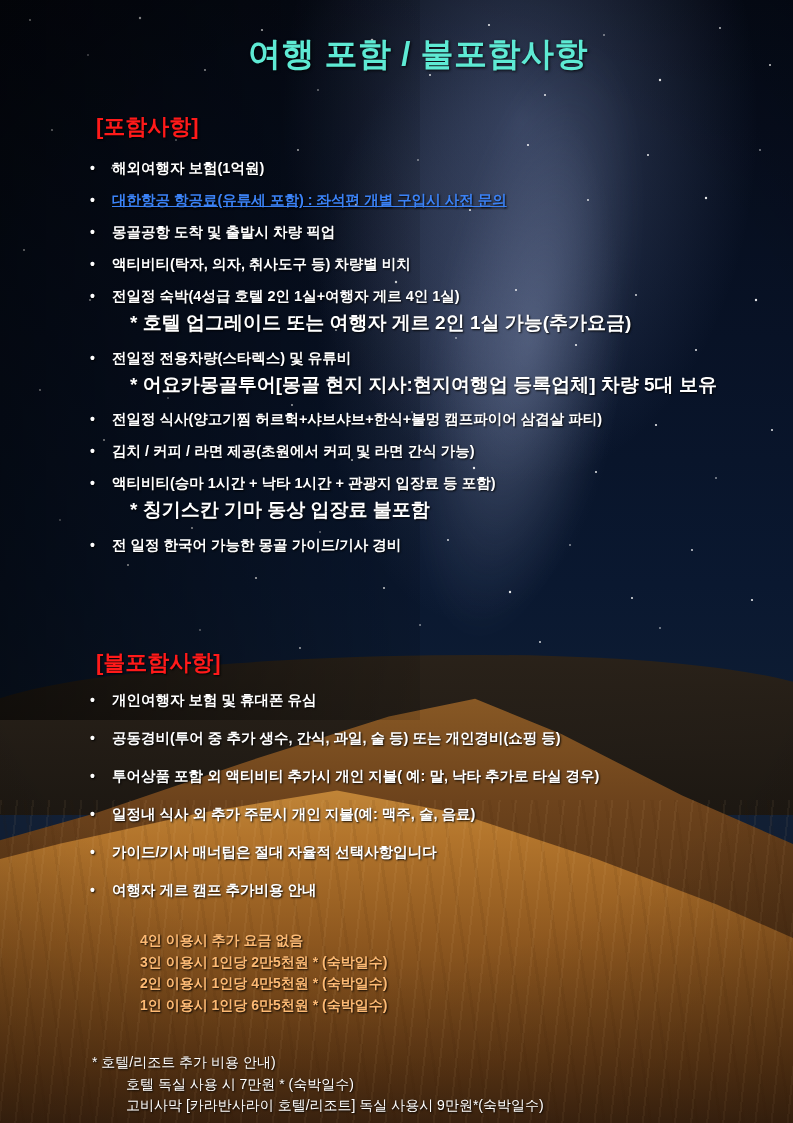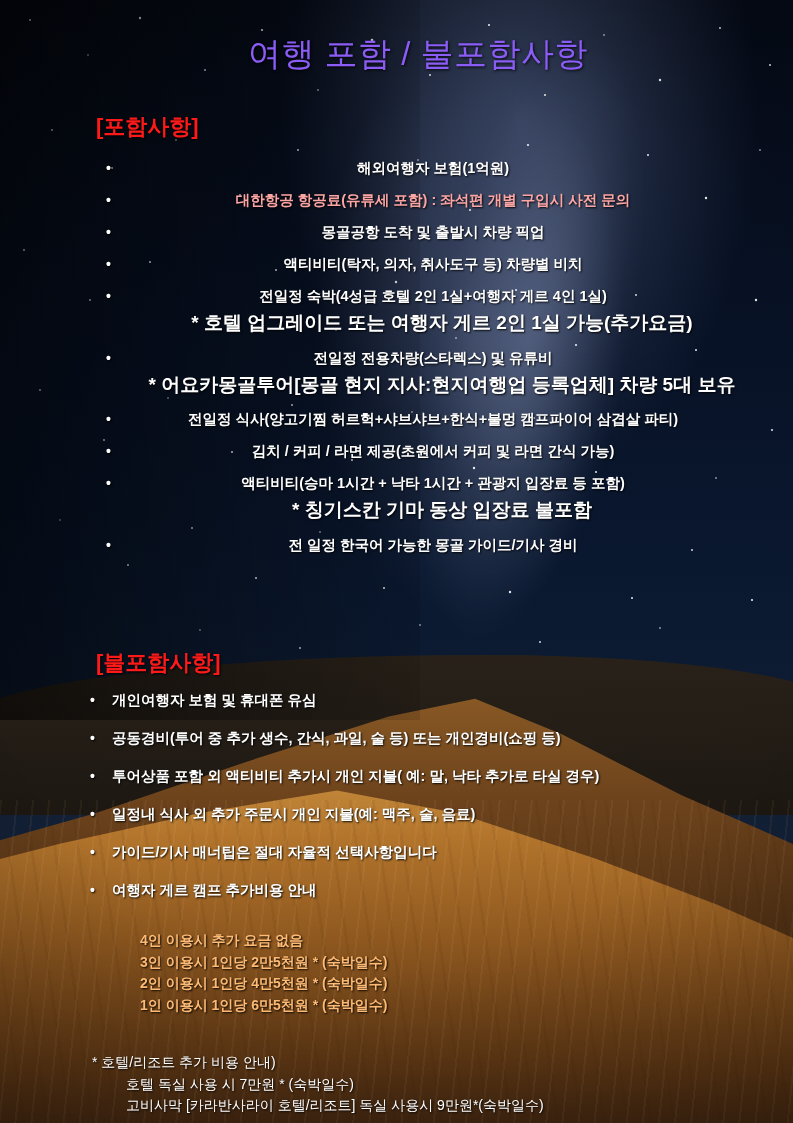--- a/index.html
+++ b/index.html
@@ -88,43 +88,43 @@
     position: absolute;
     inset: 0;
     color: #ffffff;
   }
   .title {
     position: absolute;
     top: 32px;
     left: 0; right: 0;
     text-align: center;
     font-size: 33px;
-    font-weight: normal;
+    font-weight: bold;
     letter-spacing: 0.5px;
-    color: #8b5cf6;
+    color: #5eead4;
     text-shadow: 1px 1px 3px rgba(0,0,0,0.85);
     padding-left: 43px;
   }
   .section-head {
     position: absolute;
     font-size: 22px;
     font-weight: bold;
     color: #ff1a1a;
     text-shadow: 1px 1px 2px rgba(0,0,0,0.9);
   }
   #head-include { top: 112px; left: 96px; }
   #head-exclude { top: 648px; left: 96px; }
 
   ul.bullets {
     position: absolute;
     margin: 0;
     padding: 0;
     list-style: none;
   }
-  #list-include { top: 158px; left: 98px; width: 640px; text-align: center; }
+  #list-include { top: 158px; left: 82px; width: 640px; }
   #list-exclude { top: 690px; left: 82px; width: 680px; }
 
   ul.bullets > li {
     position: relative;
     padding-left: 30px;
     margin-bottom: 11px;
     font-size: 14.5px;
     font-weight: bold;
     line-height: 1.45;
     color: #ffffff;
@@ -132,21 +132,21 @@
   }
   #list-exclude > li { margin-bottom: 17px; }
   ul.bullets > li::before {
     content: "\2022";
     position: absolute;
     left: 8px;
     top: 0;
     font-size: 14px;
     color: #ffffff;
   }
-  li.red > .main { color: #fca5a5; }
+  li.red > .main { color: #3b82f6; text-decoration: underline; }
   .sub {
     display: block;
     margin-top: 2px;
     padding-left: 18px;
     font-size: 19px;
     font-weight: bold;
     color: #ffffff;
   }
 
   .price-block {

